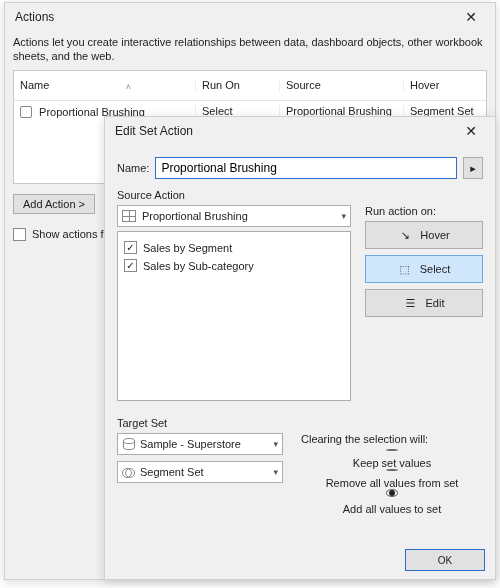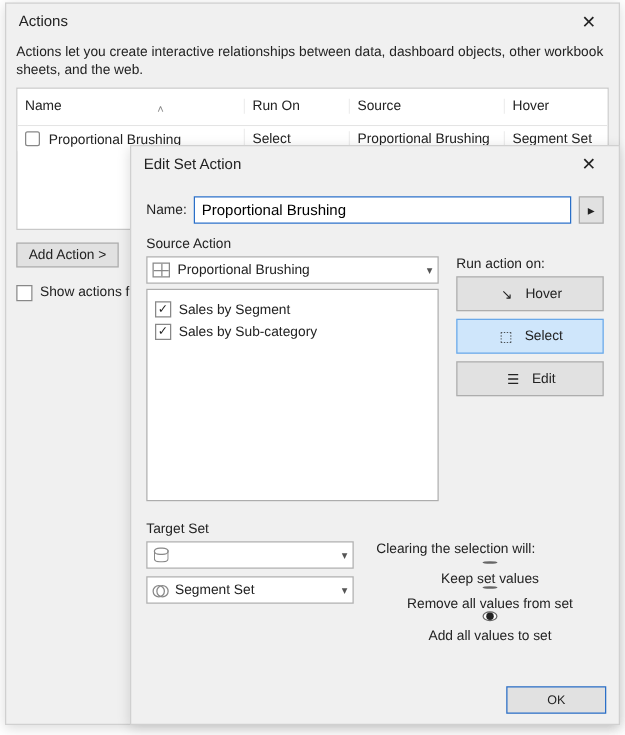--- a/index.html
+++ b/index.html
@@ -336,20 +336,21 @@
         </div>
       </div>
     </div>
 
     <div class="target-block">
       <div class="section-label">Target Set</div>
       <div class="target-row">
         <div class="target-left">
           <div class="combo">
             <span class="ds-icon"></span>
+            <span>Sample - Superstore</span>
             <span class="caret">▾</span>
           </div>
           <div class="combo">
             <span class="set-icon"></span>
             <span>Segment Set</span>
             <span class="caret">▾</span>
           </div>
         </div>
         <div class="target-right">
           <div class="section-label">Clearing the selection will:</div>

